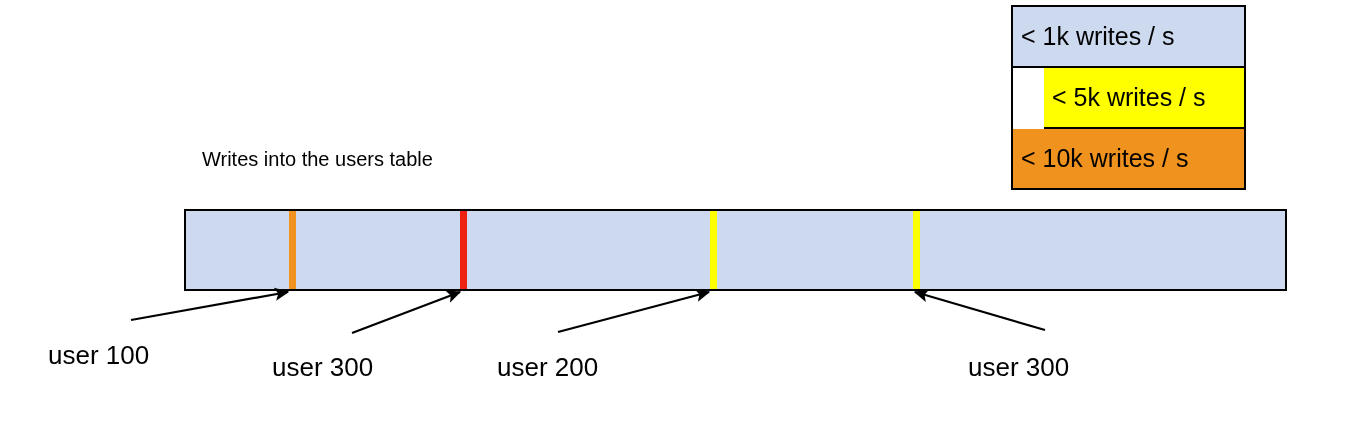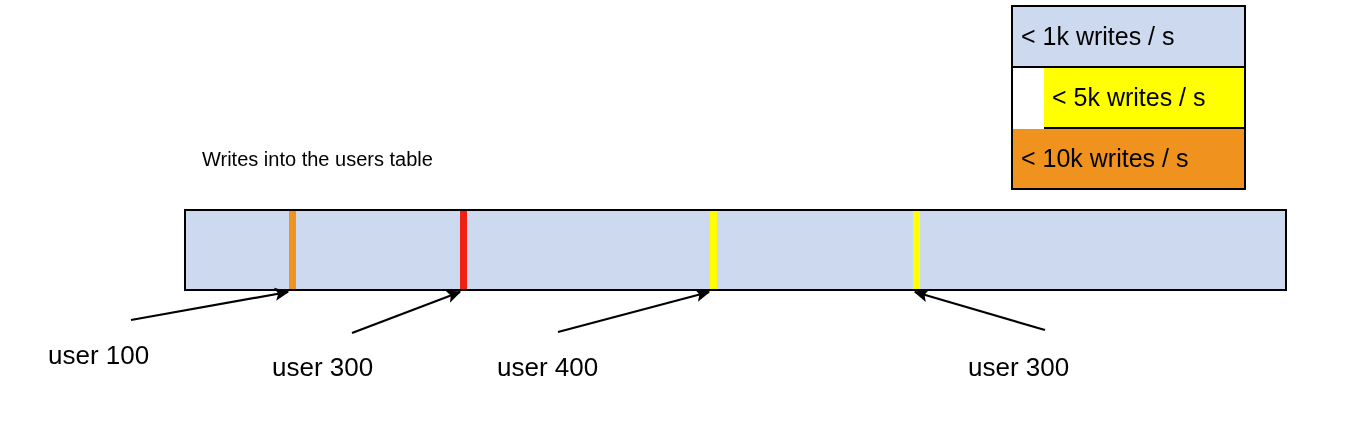--- a/index.html
+++ b/index.html
@@ -123,16 +123,16 @@
       </marker>
     </defs>
     <line stroke="#000000" stroke-width="2.2" marker-end="url(#arrowhead)" x1="131" y1="320" x2="288" y2="292"></line>
     <line stroke="#000000" stroke-width="2.2" marker-end="url(#arrowhead)" x1="352" y1="333" x2="460" y2="292"></line>
     <line stroke="#000000" stroke-width="2.2" marker-end="url(#arrowhead)" x1="558" y1="332" x2="709" y2="292"></line>
     <line stroke="#000000" stroke-width="2.2" marker-end="url(#arrowhead)" x1="1045" y1="330" x2="915" y2="292"></line>
   </svg>
 
   <div class="callout-label" style="left: 48px; top: 340px;">user 100</div>
   <div class="callout-label" style="left: 272px; top: 352px;">user 300</div>
-  <div class="callout-label" style="left: 497px; top: 352px;">user 400</div>
+  <div class="callout-label" style="left: 497px; top: 352px;">user 200</div>
   <div class="callout-label" style="left: 968px; top: 352px;">user 300</div>
 
 </div>
 
 </body></html>

